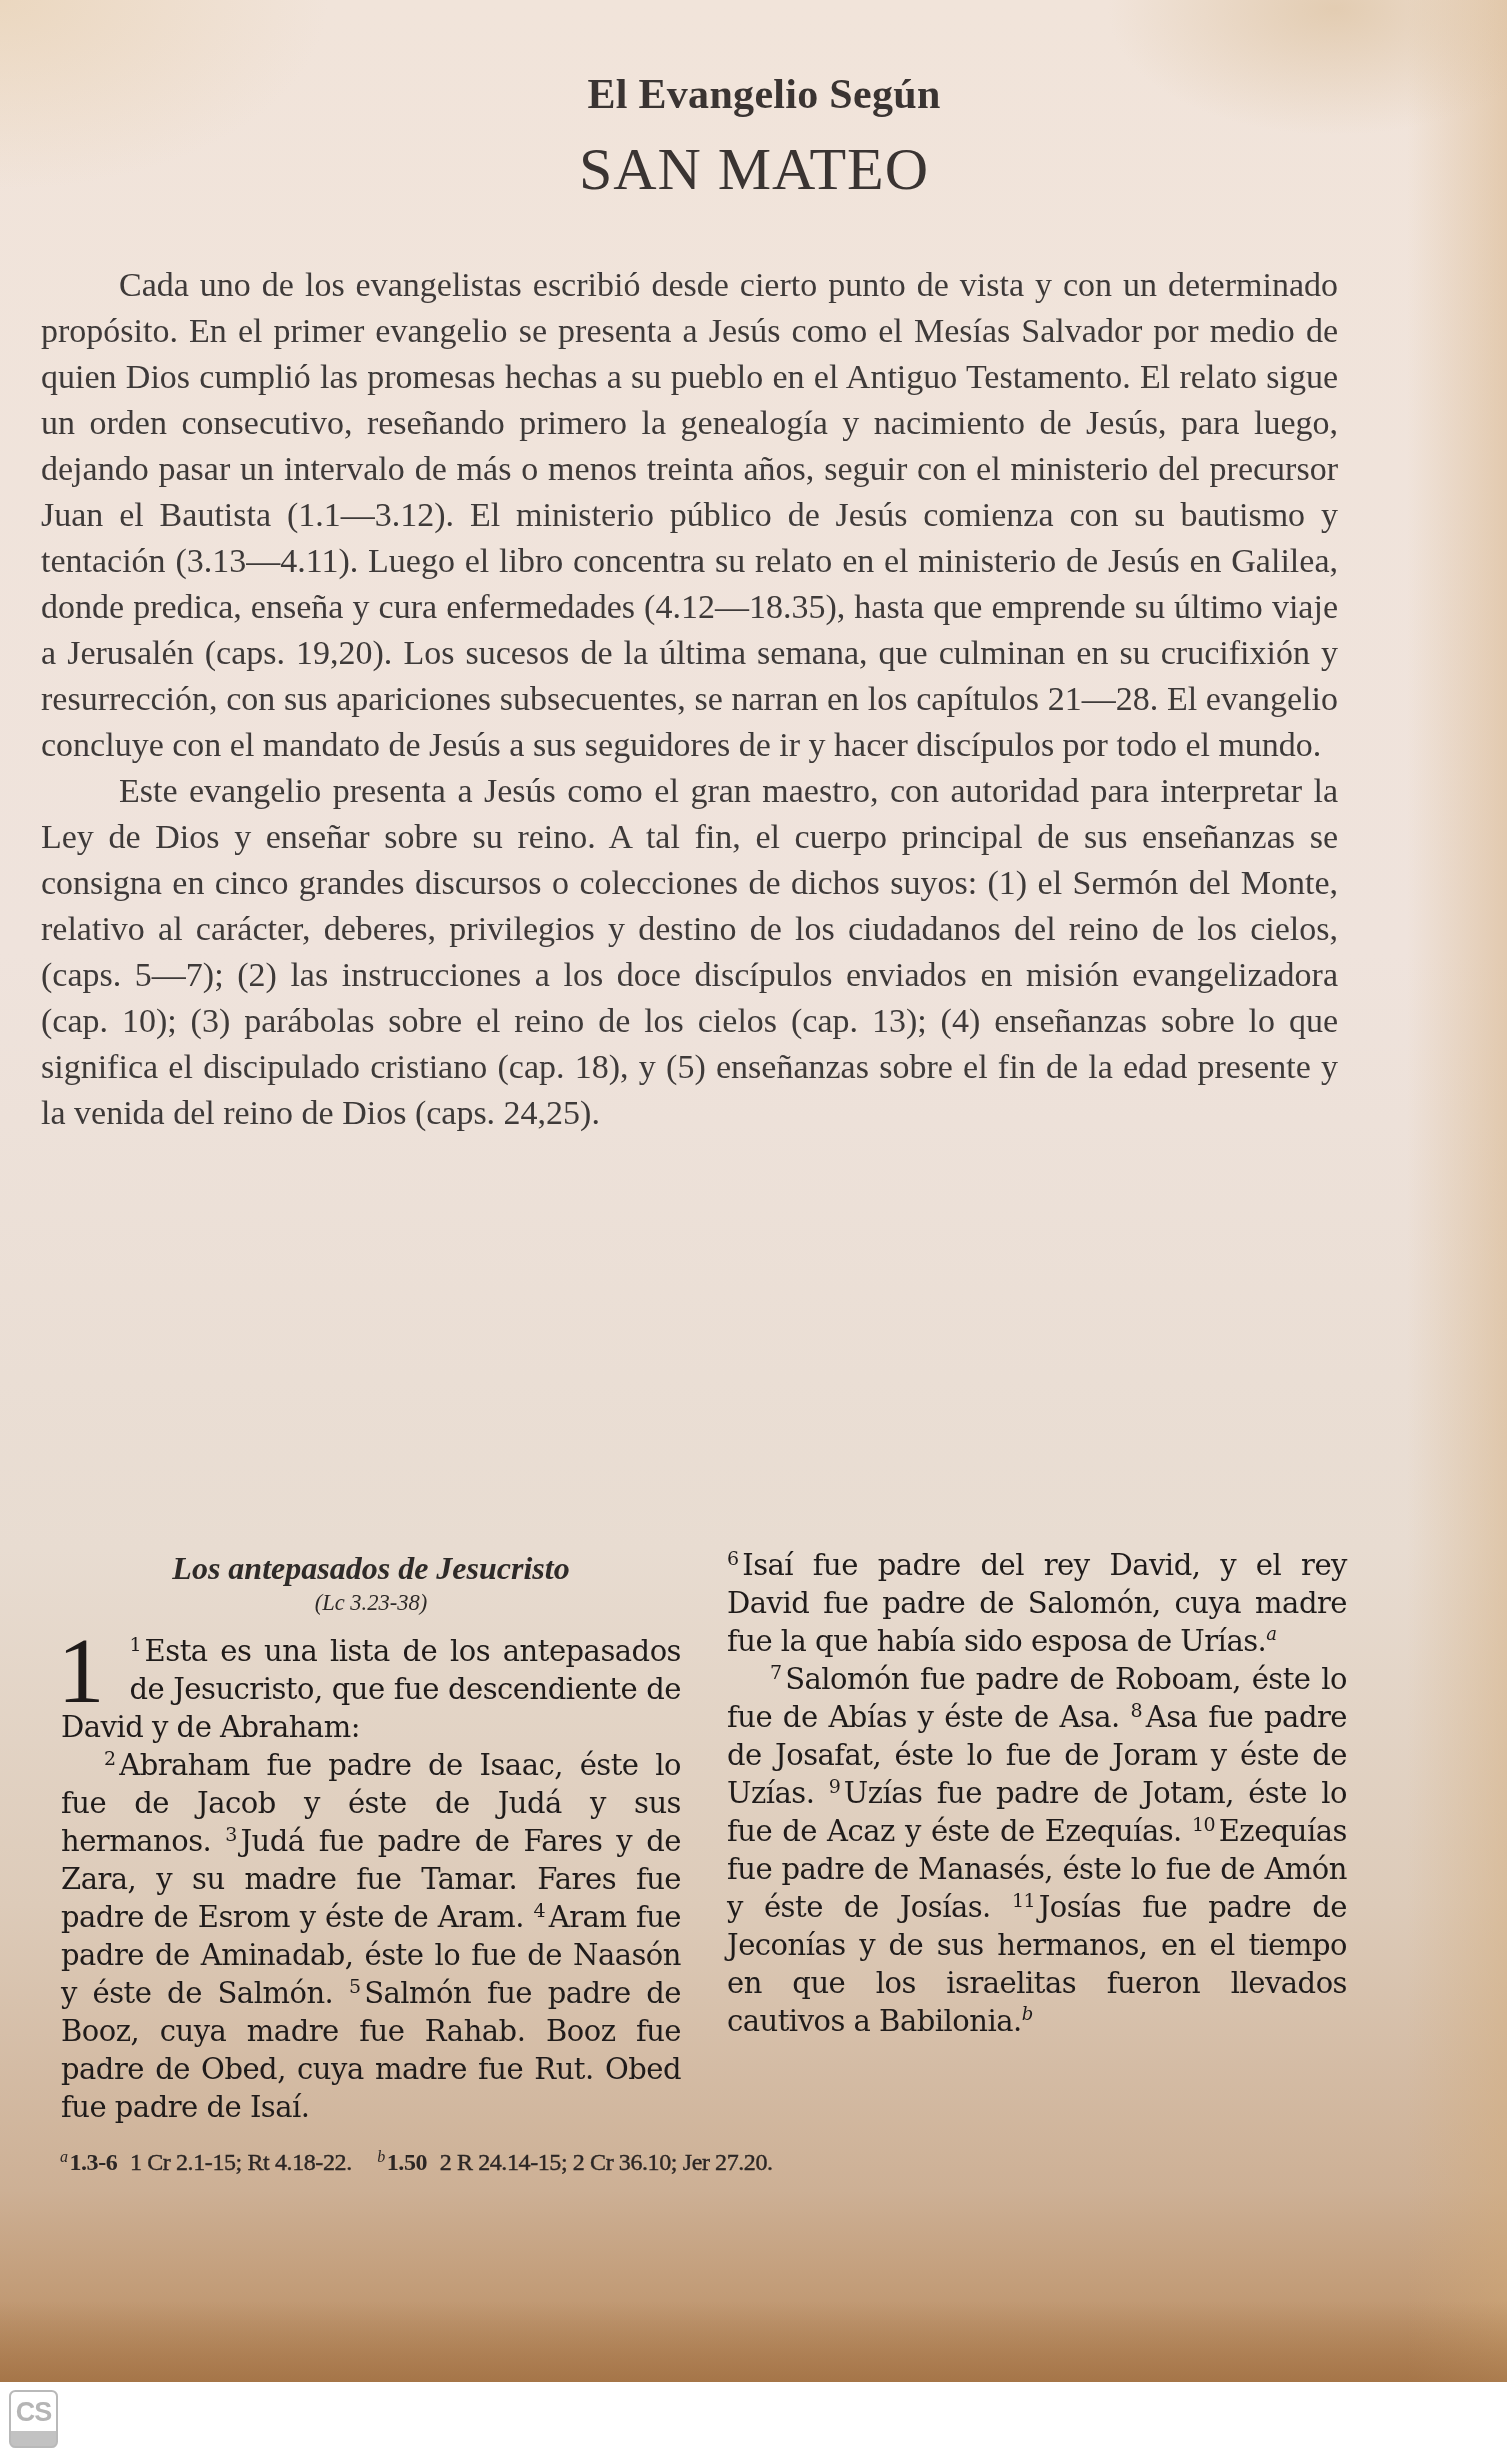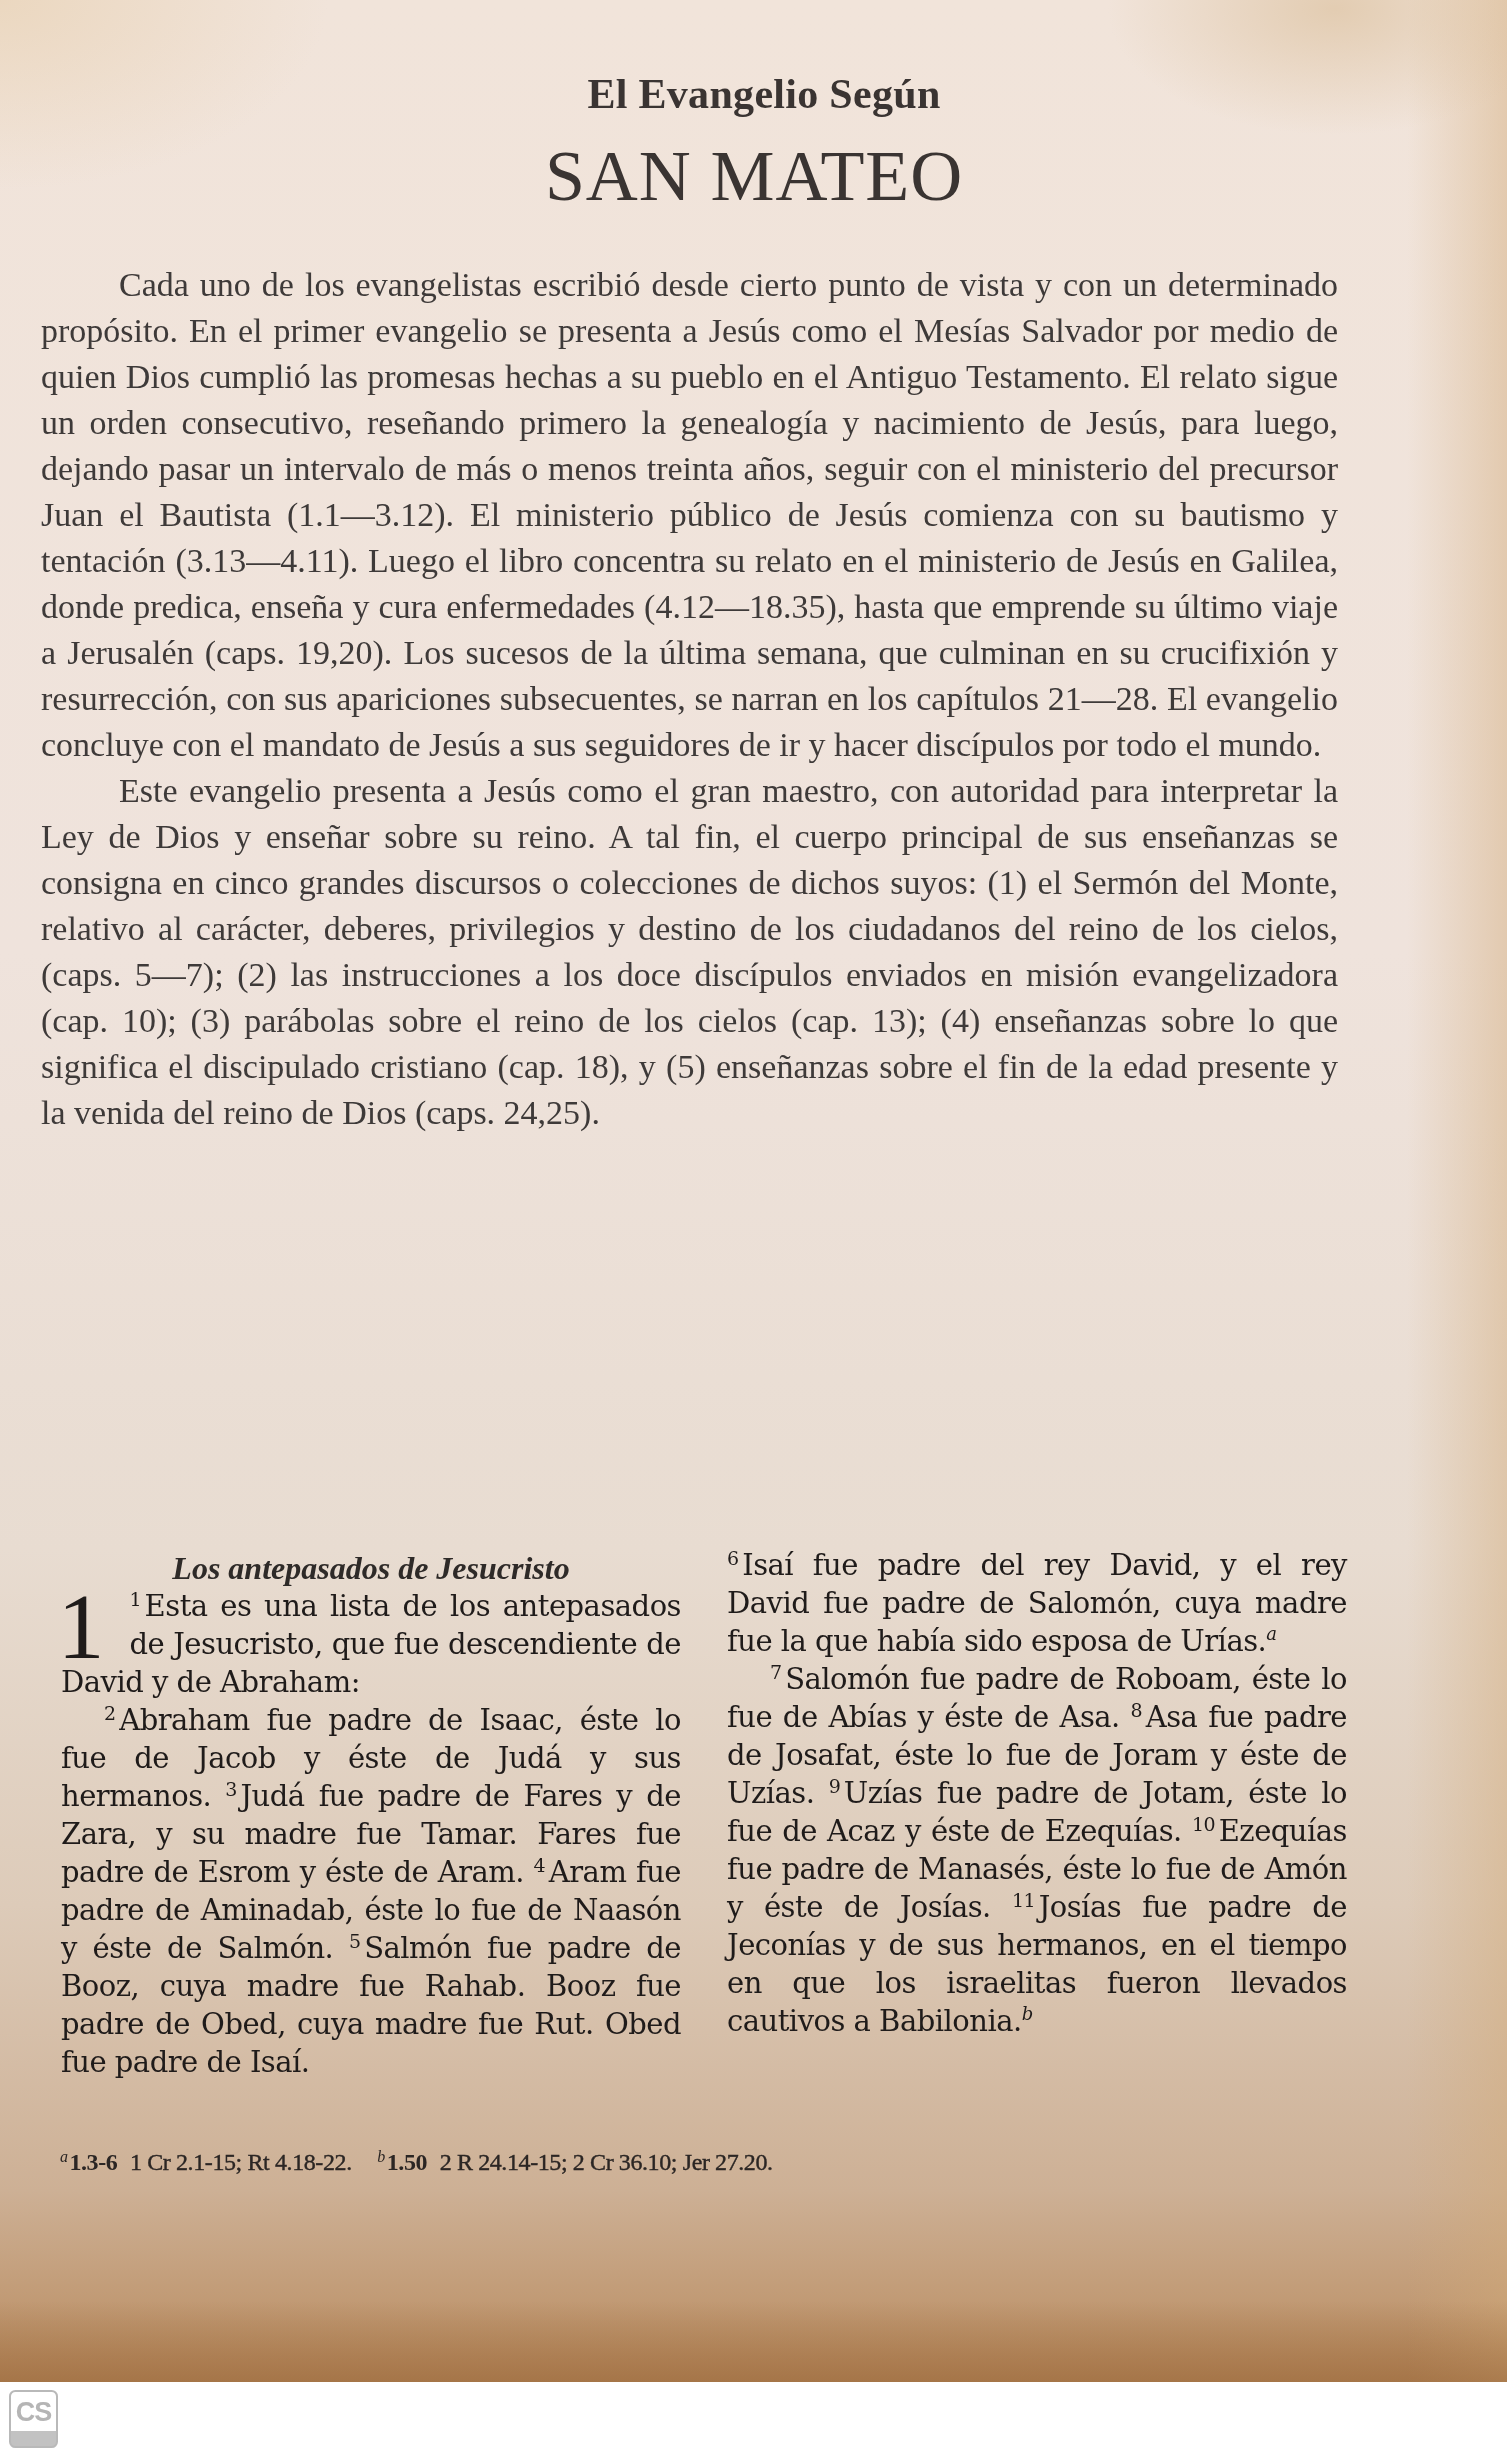--- a/index.html
+++ b/index.html
@@ -20,21 +20,21 @@
     content: ""; position: absolute; left: 0; right: 0; bottom: 0; height: 81px;
     background: linear-gradient(to bottom, rgba(160,110,60,0), rgba(150,100,55,0.55));
   }
   .header-sub {
     position: absolute; left: 10px; width: 1508px; top: 70px; text-align: center;
     font-family: "Liberation Serif", serif; font-weight: bold; font-size: 42px;
     color: #3a3432; letter-spacing: 0.3px;
   }
   .header-title {
     position: absolute; left: 0; width: 1508px; top: 135px; text-align: center;
-    font-family: "Liberation Serif", serif; font-weight: normal; font-size: 72px;
+    font-family: "Liberation Serif", serif; font-weight: normal; font-size: 60px;
     color: #3a3432; letter-spacing: 0.9px;
   }
   .intro {
     position: absolute; left: 41px; width: 1297px; top: 262px;
     font-family: "Liberation Serif", serif; font-size: 34px; line-height: 46px;
     color: #3e3a39; text-align: justify;
   }
   .intro p { margin: 0; text-indent: 78px; }
   .col {
     position: absolute; top: 1549px; width: 620px;
@@ -92,20 +92,21 @@
   <div class="header-sub">El Evangelio Según</div>
   <div class="header-title">SAN MATEO</div>
 
   <div class="intro">
     <p>Cada uno de los evangelistas escribió desde cierto punto de vista y con un determinado propósito. En el primer evangelio se presenta a Jesús como el Mesías Salvador por medio de quien Dios cumplió las promesas hechas a su pueblo en el Antiguo Testamento. El relato sigue un orden consecutivo, reseñando primero la genealogía y nacimiento de Jesús, para luego, dejando pasar un intervalo de más o menos treinta años, seguir con el ministerio del precursor Juan el Bautista (1.1—3.12). El ministerio público de Jesús comienza con su bautismo y tentación (3.13—4.11). Luego el libro concentra su relato en el ministerio de Jesús en Galilea, donde predica, enseña y cura enfermedades (4.12—18.35), hasta que emprende su último viaje a Jerusalén (caps. 19,20). Los sucesos de la última semana, que culminan en su crucifixión y resurrección, con sus apariciones subsecuentes, se narran en los capítulos 21—28. El evangelio concluye con el mandato de Jesús a sus seguidores de ir y hacer discípulos por todo el mundo.</p>
     <p>Este evangelio presenta a Jesús como el gran maestro, con autoridad para interpretar la Ley de Dios y enseñar sobre su reino. A tal fin, el cuerpo principal de sus enseñanzas se consigna en cinco grandes discursos o colecciones de dichos suyos: (1) el Sermón del Monte, relativo al carácter, deberes, privilegios y destino de los ciudadanos del reino de los cielos, (caps. 5—7); (2) las instrucciones a los doce discípulos enviados en misión evangelizadora (cap. 10); (3) parábolas sobre el reino de los cielos (cap. 13); (4) enseñanzas sobre lo que significa el discipulado cristiano (cap. 18), y (5) enseñanzas sobre el fin de la edad presente y la venida del reino de Dios (caps. 24,25).</p>
   </div>
 
   <div class="col col-left">
     <div class="sec-title">Los antepasados de Jesucristo</div>
+    <div class="sec-ref">(Lc 3.23-38)</div>
     <p class="verse"><span class="chapter-num">1</span><sup class="vn">1</sup><span>Esta es una lista de los antepasados de Jesucristo, que fue descendiente de David y de Abraham:</span></p>
     <p class="verse indent"><sup class="vn">2</sup><span>Abraham fue padre de Isaac, éste lo fue de Jacob y éste de Judá y sus hermanos.</span> <sup class="vn">3</sup><span>Judá fue padre de Fares y de Zara, y su madre fue Tamar. Fares fue padre de Esrom y éste de Aram.</span> <sup class="vn">4</sup><span>Aram fue padre de Aminadab, éste lo fue de Naasón y éste de Salmón.</span> <sup class="vn">5</sup><span>Salmón fue padre de Booz, cuya madre fue Rahab. Booz fue padre de Obed, cuya madre fue Rut. Obed fue padre de Isaí.</span></p>
   </div>
 
   <div class="col col-right">
     <p class="verse"><sup class="vn">6</sup><span>Isaí fue padre del rey David, y el rey David fue padre de Salomón, cuya madre fue la que había sido esposa de Urías.</span><sup class="fn">a</sup></p>
     <p class="verse indent"><sup class="vn">7</sup><span>Salomón fue padre de Roboam, éste lo fue de Abías y éste de Asa.</span> <sup class="vn">8</sup><span>Asa fue padre de Josafat, éste lo fue de Joram y éste de Uzías.</span> <sup class="vn">9</sup><span>Uzías fue padre de Jotam, éste lo fue de Acaz y éste de Ezequías.</span> <sup class="vn">10</sup><span>Ezequías fue padre de Manasés, éste lo fue de Amón y éste de Josías.</span> <sup class="vn">11</sup><span>Josías fue padre de Jeconías y de sus hermanos, en el tiempo en que los israelitas fueron llevados cautivos a Babilonia.</span><sup class="fn">b</sup></p>
   </div>
 
   <div class="footnotes">

